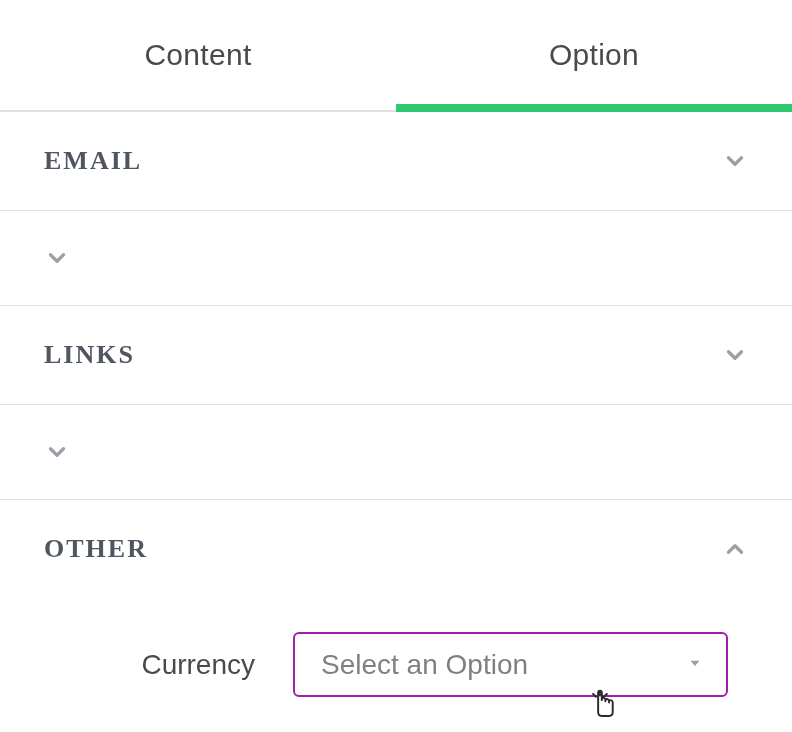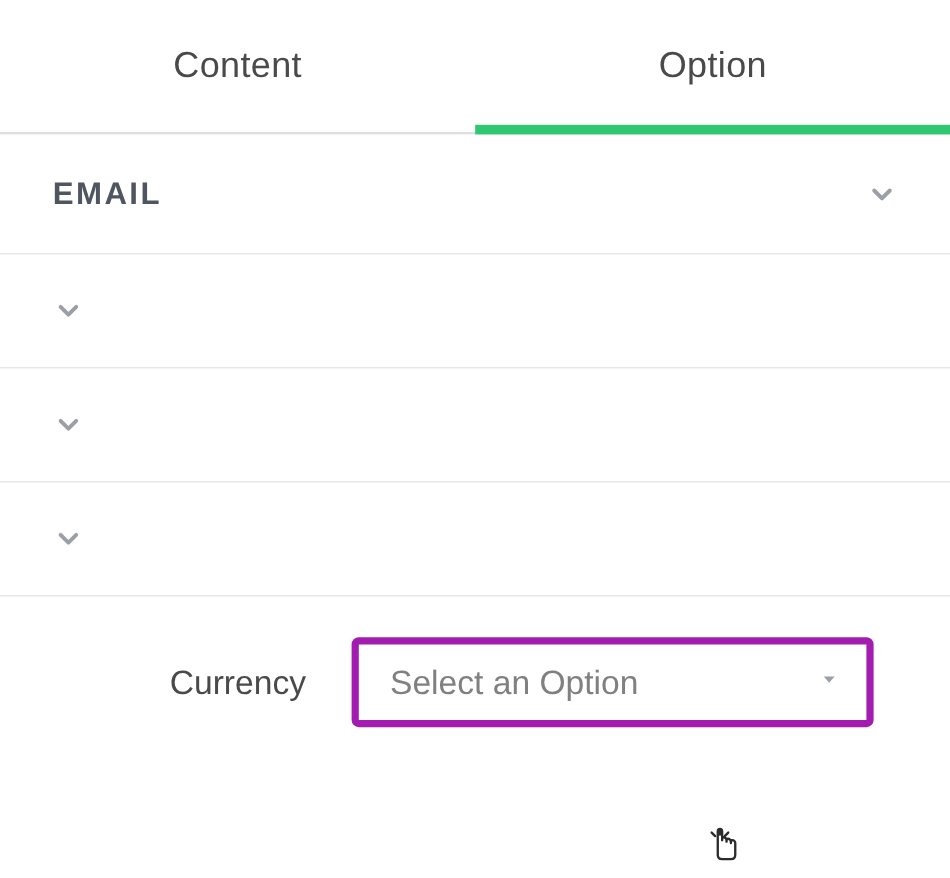--- a/index.html
+++ b/index.html
@@ -45,20 +45,21 @@
     justify-content: space-between;
     padding: 34px 44px 34px 44px;
     cursor: pointer;
   }
   .section-title {
     font-size: 26px;
     font-weight: 600;
     letter-spacing: 2px;
     color: #4f5660;
     text-transform: uppercase;
+    font-family: Liberation Serif, serif;
   }
 
   .chevron {
     width: 26px;
     height: 26px;
     display: flex;
     align-items: center;
     justify-content: center;
     color: #9aa0a6;
   }
@@ -79,22 +80,22 @@
     color: #4a4a4a;
     min-width: 115px;
     text-align: right;
     padding-left: 96px;
     box-sizing: content-box;
     font-weight: 400;
   }
   .select {
     flex: 0 0 auto;
     width: 435px;
-    height: 75px;
-    border: 6px solid #a21caf;
+    height: 65px;
+    border: 2px solid #a21caf;
     border-radius: 6px;
     display: flex;
     align-items: center;
     justify-content: space-between;
     padding: 0 22px 0 26px;
     cursor: pointer;
     background: #ffffff;
   }
   .select-text {
     font-size: 28px;
@@ -137,39 +138,48 @@
     <span class="chevron">
       <svg width="26" height="26" viewBox="0 0 24 24" fill="none" stroke="currentColor" stroke-width="3" stroke-linecap="round" stroke-linejoin="round">
           <polyline points="6 9 12 15 18 9"></polyline>
         </svg>
     </span>
   </div>
 </div>
 
 <div class="section">
   <div class="section-header">
+    <span class="section-title">LINKS</span>
     <span class="chevron">
       <svg width="26" height="26" viewBox="0 0 24 24" fill="none" stroke="currentColor" stroke-width="3" stroke-linecap="round" stroke-linejoin="round">
           <polyline points="6 9 12 15 18 9"></polyline>
         </svg>
     </span>
   </div>
 </div>
 
 <div class="section">
   <div class="section-header">
     <span class="chevron">
       <svg width="26" height="26" viewBox="0 0 24 24" fill="none" stroke="currentColor" stroke-width="3" stroke-linecap="round" stroke-linejoin="round">
           <polyline points="6 9 12 15 18 9"></polyline>
         </svg>
     </span>
   </div>
 </div>
 
 <div class="section" style="border-bottom:none;">
+  <div class="section-header">
+    <span class="section-title">OTHER</span>
+    <span class="chevron">
+      <svg width="26" height="26" viewBox="0 0 24 24" fill="none" stroke="currentColor" stroke-width="3" stroke-linecap="round" stroke-linejoin="round">
+          <polyline points="6 15 12 9 18 15"></polyline>
+        </svg>
+    </span>
+  </div>
   <div class="section-body">
     <div class="field-row">
       <span class="field-label">Currency</span>
       <div class="select">
         <span class="select-text">Select an Option</span>
         <span class="select-caret">
           <svg width="18" height="18" viewBox="0 0 24 24" fill="currentColor">
               <polygon points="6,9 18,9 12,16"></polygon>
             </svg>
         </span>

